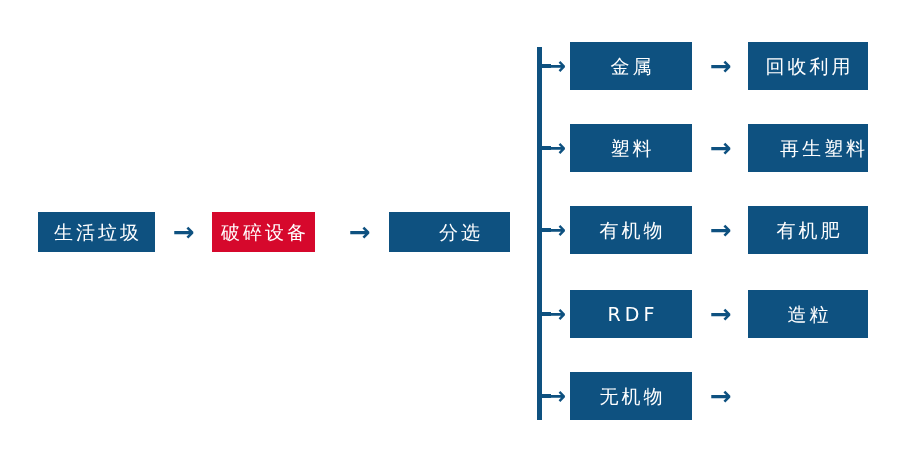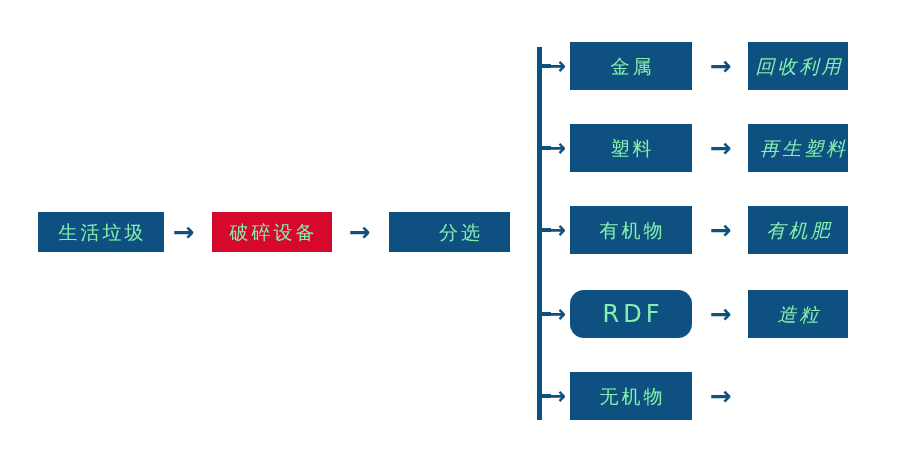--- a/index.html
+++ b/index.html
@@ -17,35 +17,34 @@
     background: #ffffff;
     overflow: hidden;
   }
 
   
   .node {
     position: absolute;
     display: flex;
     align-items: center;
     justify-content: center;
-    color: #86efac;
+    color: #ffffff;
     font-size: 19px;
     letter-spacing: 3px;
     text-indent: 3px;
     line-height: 1;
     white-space: nowrap;
     box-sizing: border-box;
   }
   .node.blue { background: #0E5180; }
   .node.red  { background: #D6082C; }
   .node.latin {
-    font-size: 24px;
+    font-size: 19px;
     letter-spacing: 4px;
     text-indent: 4px;
-    border-radius: 14px;
   }
 
   
   .arrow {
     position: absolute;
     color: #0E5180;
     font-size: 26px;
     line-height: 1;
     display: flex;
     align-items: center;
@@ -64,39 +63,39 @@
     position: absolute;
     background: #0E5180;
     height: 4px;
   }
 
   
   .main-row { top: 212px; height: 40px; }
 
   
   .branch-cat  { left: 570px; width: 122px; height: 48px; }
-  .branch-prod { left: 748px; width: 100px; height: 48px; font-style: italic; }
+  .branch-prod { left: 748px; width: 120px; height: 48px; }
   .branch-arrow { left: 700px; width: 42px; height: 48px; }
   .branch-stub-arrow { left: 541px; width: 30px; height: 48px; font-size: 24px; }
 </style>
 </head>
 <body>
 
 <div id="canvas">
 
   <div>
-    <div class="node blue main-row" style="left:38px; width:126px;text-align:right;">
+    <div class="node blue main-row" style="left:38px; width:117px;text-align:right;">
       <span>生活垃圾</span>
     </div>
 
     <div class="arrow main-row" style="left:160px; width:48px;">
       <span>→</span>
     </div>
 
-    <div class="node red main-row" style="left:212px; width:120px;">
+    <div class="node red main-row" style="left:212px; width:103px;">
       <span>破碎设备</span>
     </div>
 
     <div class="arrow main-row" style="left:336px; width:48px;">
       <span>→</span>
     </div>
 
     <div class="node blue main-row" style="left:389px; width:121px;padding-left:20px;">
       <span>分选</span>
     </div>

